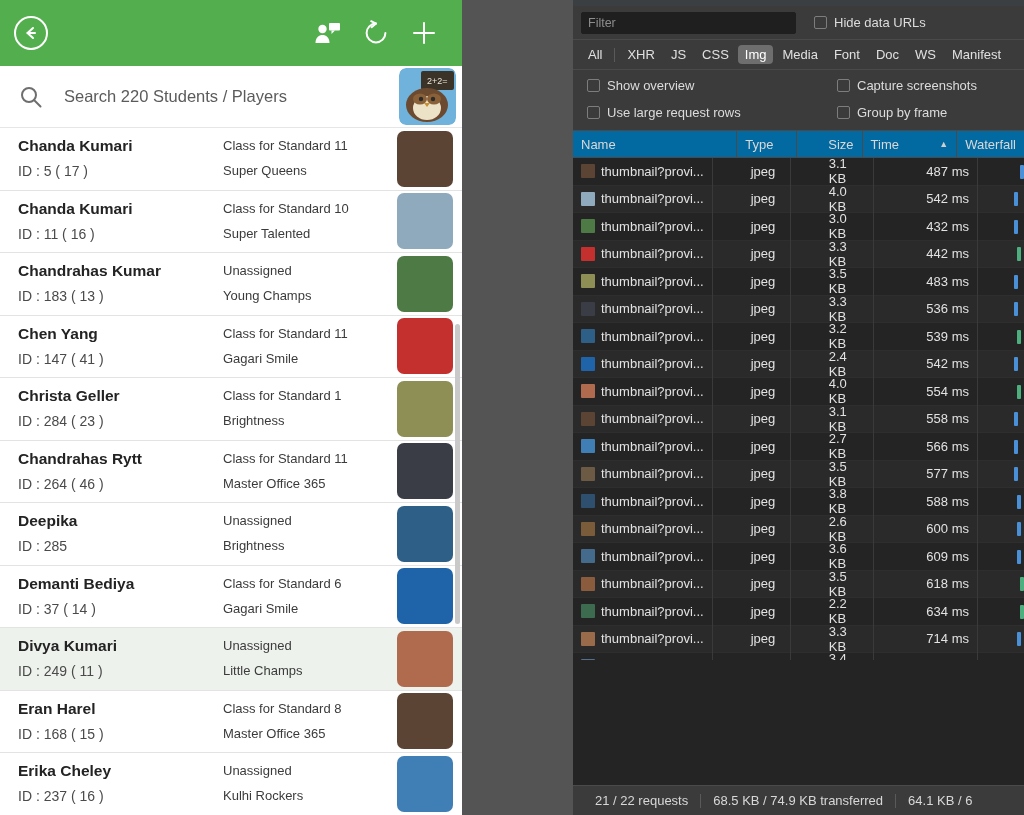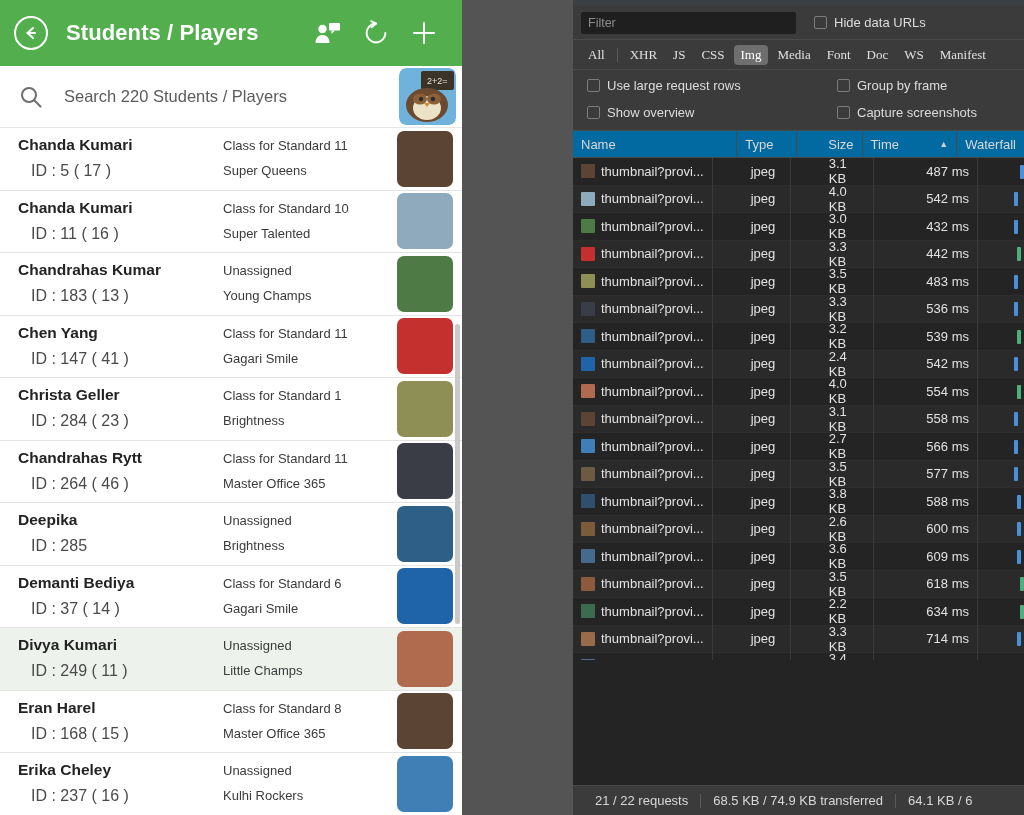--- a/index.html
+++ b/index.html
@@ -84,22 +84,22 @@
     position: relative;
   }
   .row.selected { background: #eef2ed; }
   .row-left { width: 205px; flex: 0 0 auto; }
   .row-name {
     font-size: 15.5px; font-weight: bold; color: #232323;
     line-height: 1.05;
     white-space: nowrap;
   }
   .row-id {
-    font-size: 16px; color: #4a4a4a;
-    margin-top: 9px; white-space: nowrap; margin-left: 13px;
+    font-size: 14px; color: #4a4a4a;
+    margin-top: 9px; white-space: nowrap;
   }
   .row-mid { flex: 1 1 auto; }
   .row-class { font-size: 13px; color: #3b3b3b; line-height: 1.05; white-space: nowrap; }
   .row-group { font-size: 13px; color: #3b3b3b; margin-top: 10px; white-space: nowrap; }
   .row-thumb {
     width: 56px; height: 56px; flex: 0 0 auto;
     border-radius: 7px; overflow: hidden;
     margin-right: 9px;
     position: relative;
   }
@@ -156,21 +156,20 @@
     background: #3b3b3b;
     border-bottom: 1px solid #4a4a4a;
     gap: 2px;
   }
   .type-tab {
     padding: 2px 7px;
     border-radius: 4px;
     color: #e0e0e0;
     font-size: 13px;
     white-space: nowrap;
-    font-family: Liberation Serif, serif;
   }
   .type-tab.active { background: #6e6e6e; color: #ffffff; }
   .type-sep { width: 1px; height: 14px; background: #5a5a5a; margin: 0 3px; }
 
   .dt-opts {
     background: #3b3b3b;
     border-bottom: 1px solid #4a4a4a;
     padding: 2px 8px 4px;
   }
   .opt-row { display: flex; align-items: center; height: 27px; }
@@ -242,21 +241,20 @@
 
     <div class="app-header">
       <div class="back-btn">
         <span>
           <svg width="18" height="18" viewBox="0 0 18 18">
             <path d="M11 4 L5.5 9 L11 14" fill="none" stroke="#fff" stroke-width="2" stroke-linecap="round" stroke-linejoin="round"></path>
             <line x1="5.5" y1="9" x2="13" y2="9" stroke="#fff" stroke-width="2" stroke-linecap="round"></line>
           </svg>
         </span>
       </div>
-      <div class="app-title">Students / Players</div>
       <div class="header-spacer"></div>
 
       <div class="hdr-icon">
         <span>
           <svg width="28" height="24" viewBox="0 0 28 24">
             <circle cx="8.5" cy="8" r="4.2" fill="#fff"></circle>
             <path d="M1.5 22 C1.5 16.5 5 14 8.5 14 C12 14 15.5 16.5 15.5 22 Z" fill="#fff"></path>
             <rect x="15" y="2" width="11" height="7.5" rx="1" fill="#fff"></rect>
             <path d="M17.5 9.5 L17.5 13 L21 9.5 Z" fill="#fff"></path>
           </svg>
@@ -479,35 +477,35 @@
         <span class="type-tab">Font</span>
         <span class="type-tab">Doc</span>
         <span class="type-tab">WS</span>
         <span class="type-tab">Manifest</span>
       </div>
 
     <div class="dt-opts">
       <div class="opt-row">
         <div class="cb-wrap" style="width:250px;margin-left:6px;">
           <span class="cbox"></span>
+          <span class="cb-label">Show overview</span>
+        </div>
+        <div class="cb-wrap">
+          <span class="cbox"></span>
+          <span class="cb-label">Capture screenshots</span>
+        </div>
+      </div>
+      <div class="opt-row">
+        <div class="cb-wrap" style="width:250px;margin-left:6px;">
+          <span class="cbox"></span>
           <span class="cb-label">Use large request rows</span>
         </div>
         <div class="cb-wrap">
           <span class="cbox"></span>
           <span class="cb-label">Group by frame</span>
-        </div>
-      </div>
-      <div class="opt-row">
-        <div class="cb-wrap" style="width:250px;margin-left:6px;">
-          <span class="cbox"></span>
-          <span class="cb-label">Show overview</span>
-        </div>
-        <div class="cb-wrap">
-          <span class="cbox"></span>
-          <span class="cb-label">Capture screenshots</span>
         </div>
       </div>
     </div>
 
     <div class="dt-table-head">
       <div class="th th-name">Name</div>
       <div class="th th-type">Type</div>
       <div class="th th-size">Size</div>
       <div class="th th-time">
         <span>Time</span>

